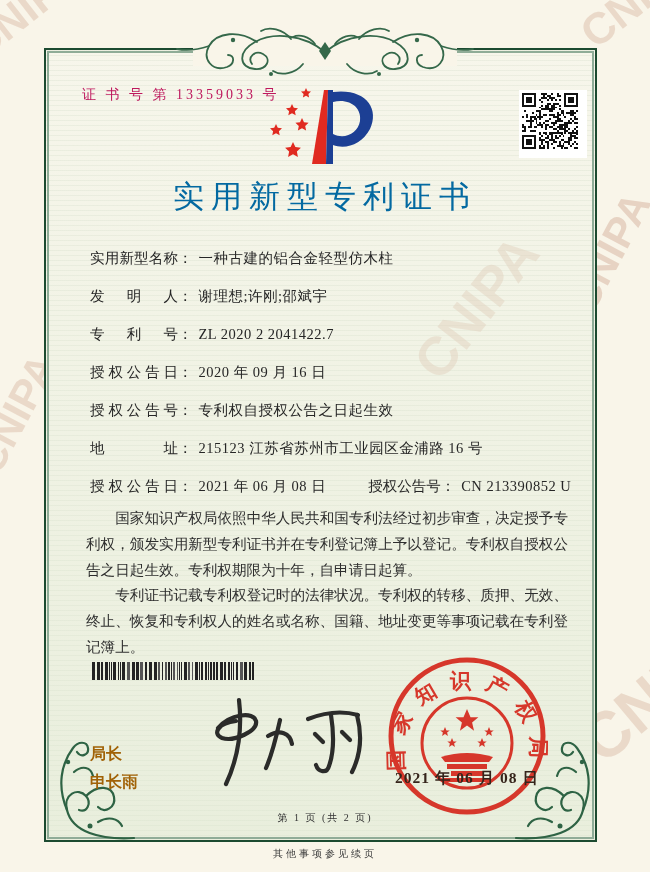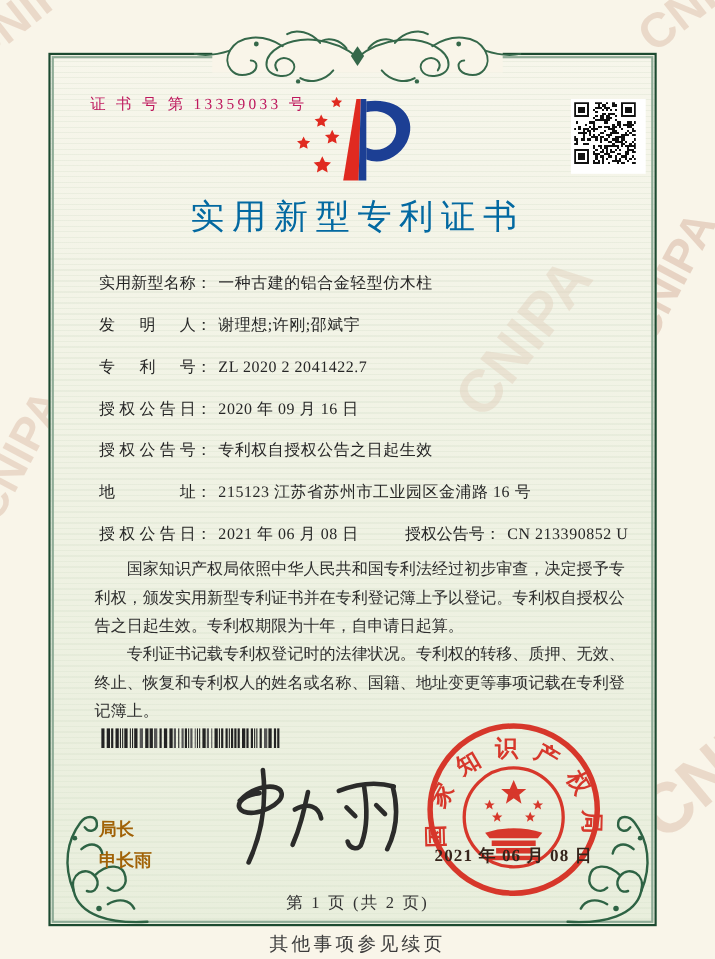--- a/index.html
+++ b/index.html
@@ -47,23 +47,23 @@
             font-family:Liberation Mono, monospace;
             font-size:16px;font-weight:bold;color:#a16207;line-height:28px;margin-top:25px;}
 
   .signature{position:absolute;left:192px;top:692px;width:175px;height:100px;}
 
   .seal{position:absolute;left:386px;top:655px;width:162px;height:162px;z-index:3;}
   .seal-date{position:absolute;left:382px;top:768px;width:170px;text-align:center;z-index:4;
              font-size:15.5px;font-weight:bold;color:#35241b;letter-spacing:1px;}
 
   .page-no{position:absolute;left:0;top:811px;width:100%;text-align:center;
-           font-size:15px;color:#333;letter-spacing:2px;}
+           font-size:10px;color:#333;letter-spacing:2px;}
   .foot-note{position:absolute;left:0;top:847px;width:100%;text-align:center;
-             font-size:17px;color:#3c3c3c;letter-spacing:3px;z-index:2;}
+             font-size:10px;color:#3c3c3c;letter-spacing:3px;z-index:2;}
 
   .ornament-top{position:absolute;left:175px;top:22px;width:300px;height:58px;z-index:2;}
   .corner{position:absolute;width:100px;height:106px;z-index:2;}
   .corner-bl{left:38px;top:738px;}
   .corner-br{left:512px;top:738px;transform:scaleX(-1);}
 </style>
 </head>
 <body>
 
 <div class="page">

